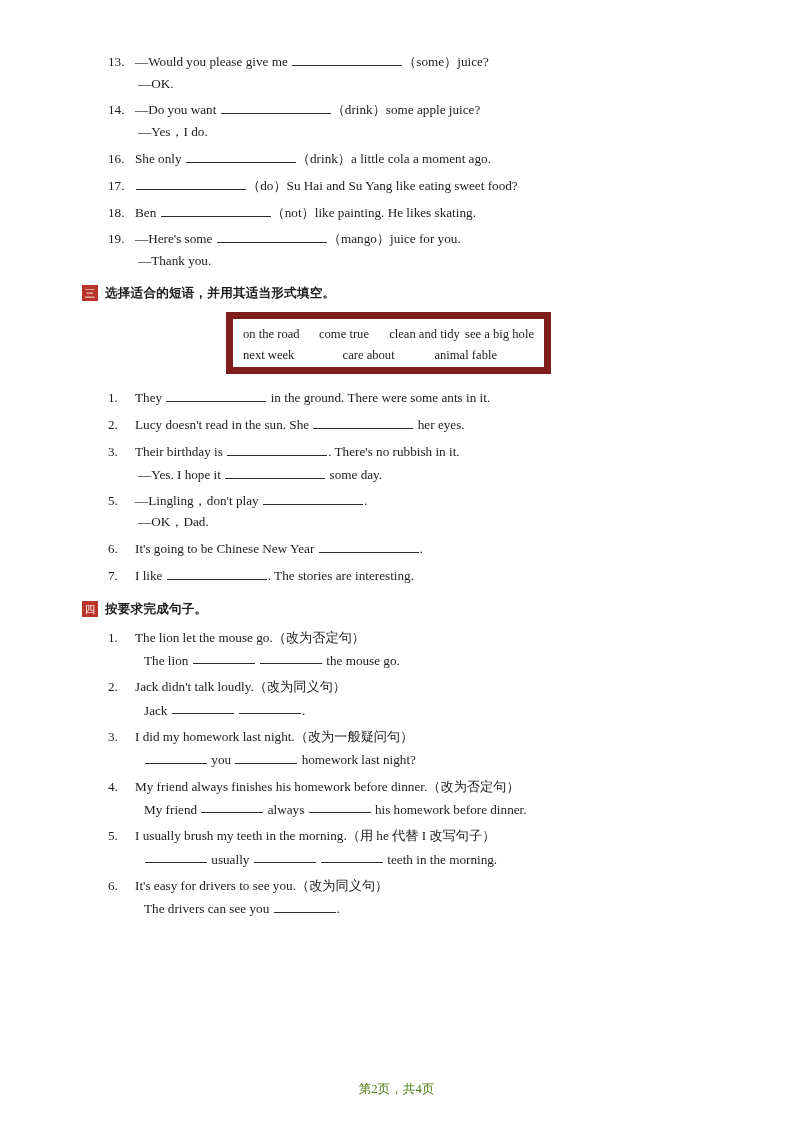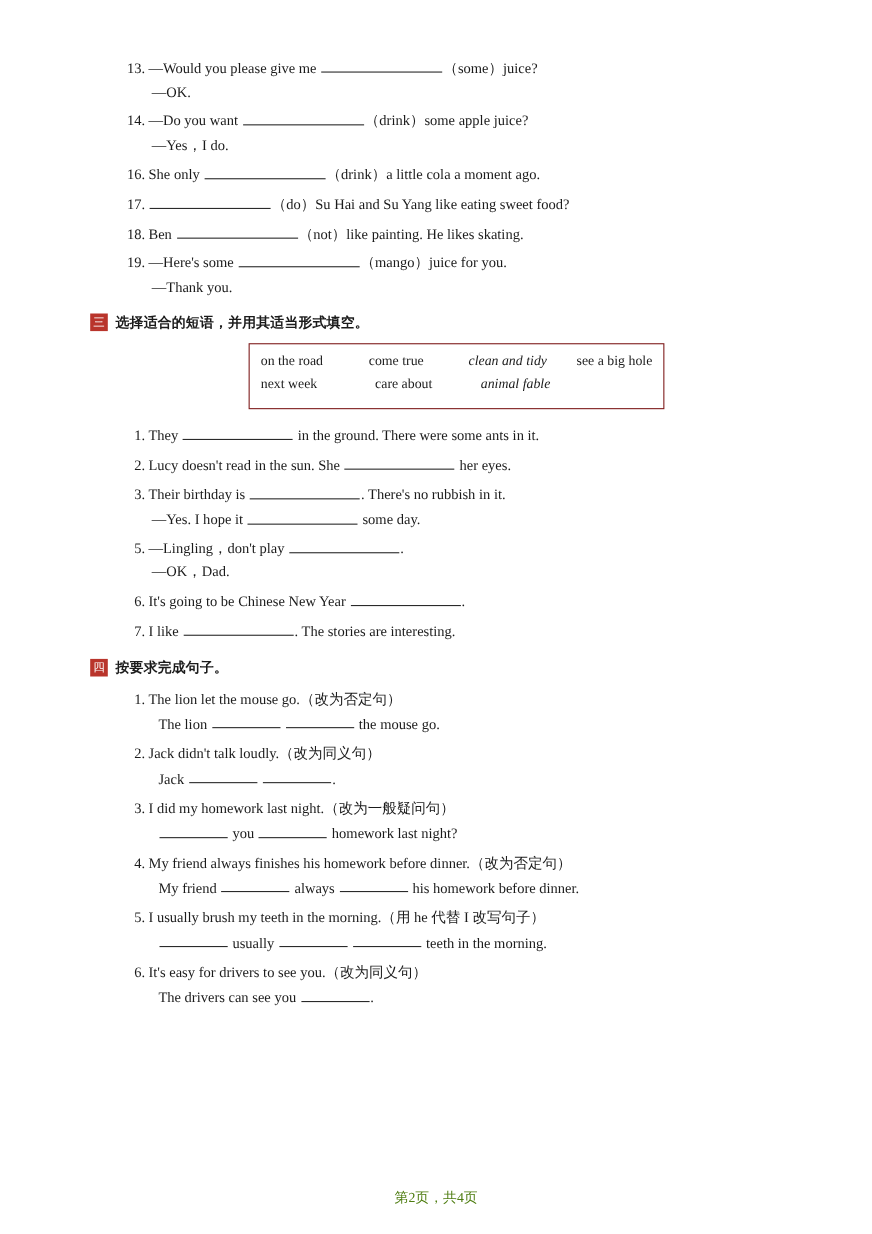--- a/index.html
+++ b/index.html
@@ -27,21 +27,21 @@
   .q {
     font-size: 13.2px;
     line-height: 1.45;
     margin: 0 0 7.5px 0;
     position: relative;
     white-space: nowrap;
   }
   .q .num {
     display: inline-block;
     min-width: 24px;
-    text-align: right;
+    text-align: left;
     margin-right: 3px;
   }
   .sub {
     margin-left: 30px;
     margin-top: -3px;
     margin-bottom: 8px;
     font-size: 13.2px;
     white-space: nowrap;
   }
   .sub2 {
@@ -84,36 +84,36 @@
   }
   .sec .sec-title {
     font-weight: bold;
     font-family: "Liberation Sans", sans-serif;
     font-size: 12.6px;
     letter-spacing: 0.2px;
   }
 
   
   .phrase-box {
-    border: 1px solid #7f1d1d;
+    border: 7px solid #7f1d1d;
     margin: 6px auto 14px 118px;
-    width: 378px;
+    width: 325px;
     box-sizing: border-box;
-    padding: 5px 10px 12px 10px;
+    padding: 5px 10px 2px 10px;
     font-size: 12.6px;
   }
   .phrase-row {
     display: flex;
     white-space: nowrap;
     line-height: 1.65;
   }
   .phrase-row span { display: inline-block; }
   .pw1 { width: 104px; }
   .pw2 { width: 96px; }
-  .pw3 { width: 104px; font-style: italic; }
+  .pw3 { width: 104px; }
   .pw4 { width: auto; }
 
   
   .footer {
     position: absolute;
     left: 0;
     right: 0;
     bottom: 24px;
     text-align: center;
     font-size: 12.6px;

